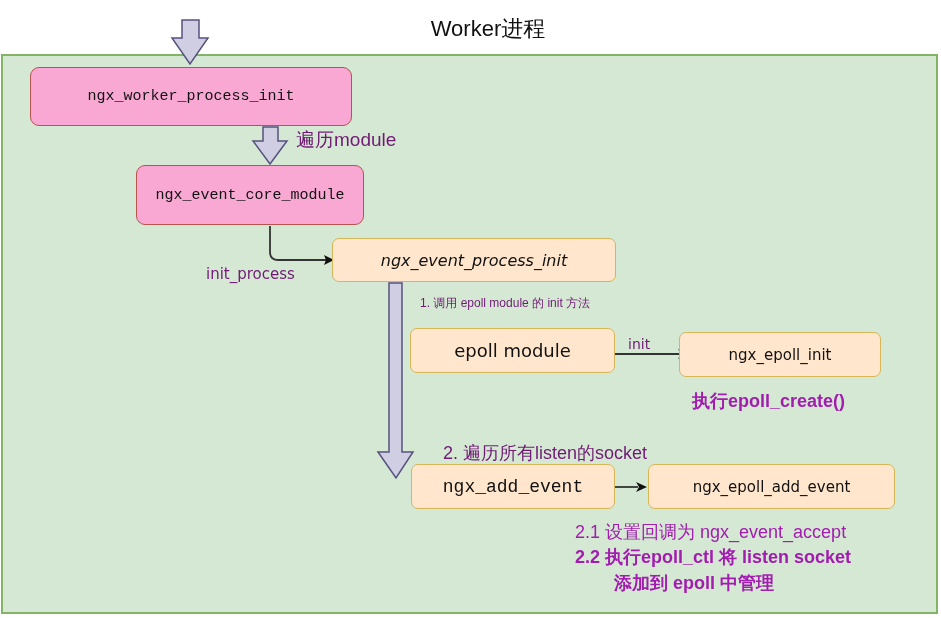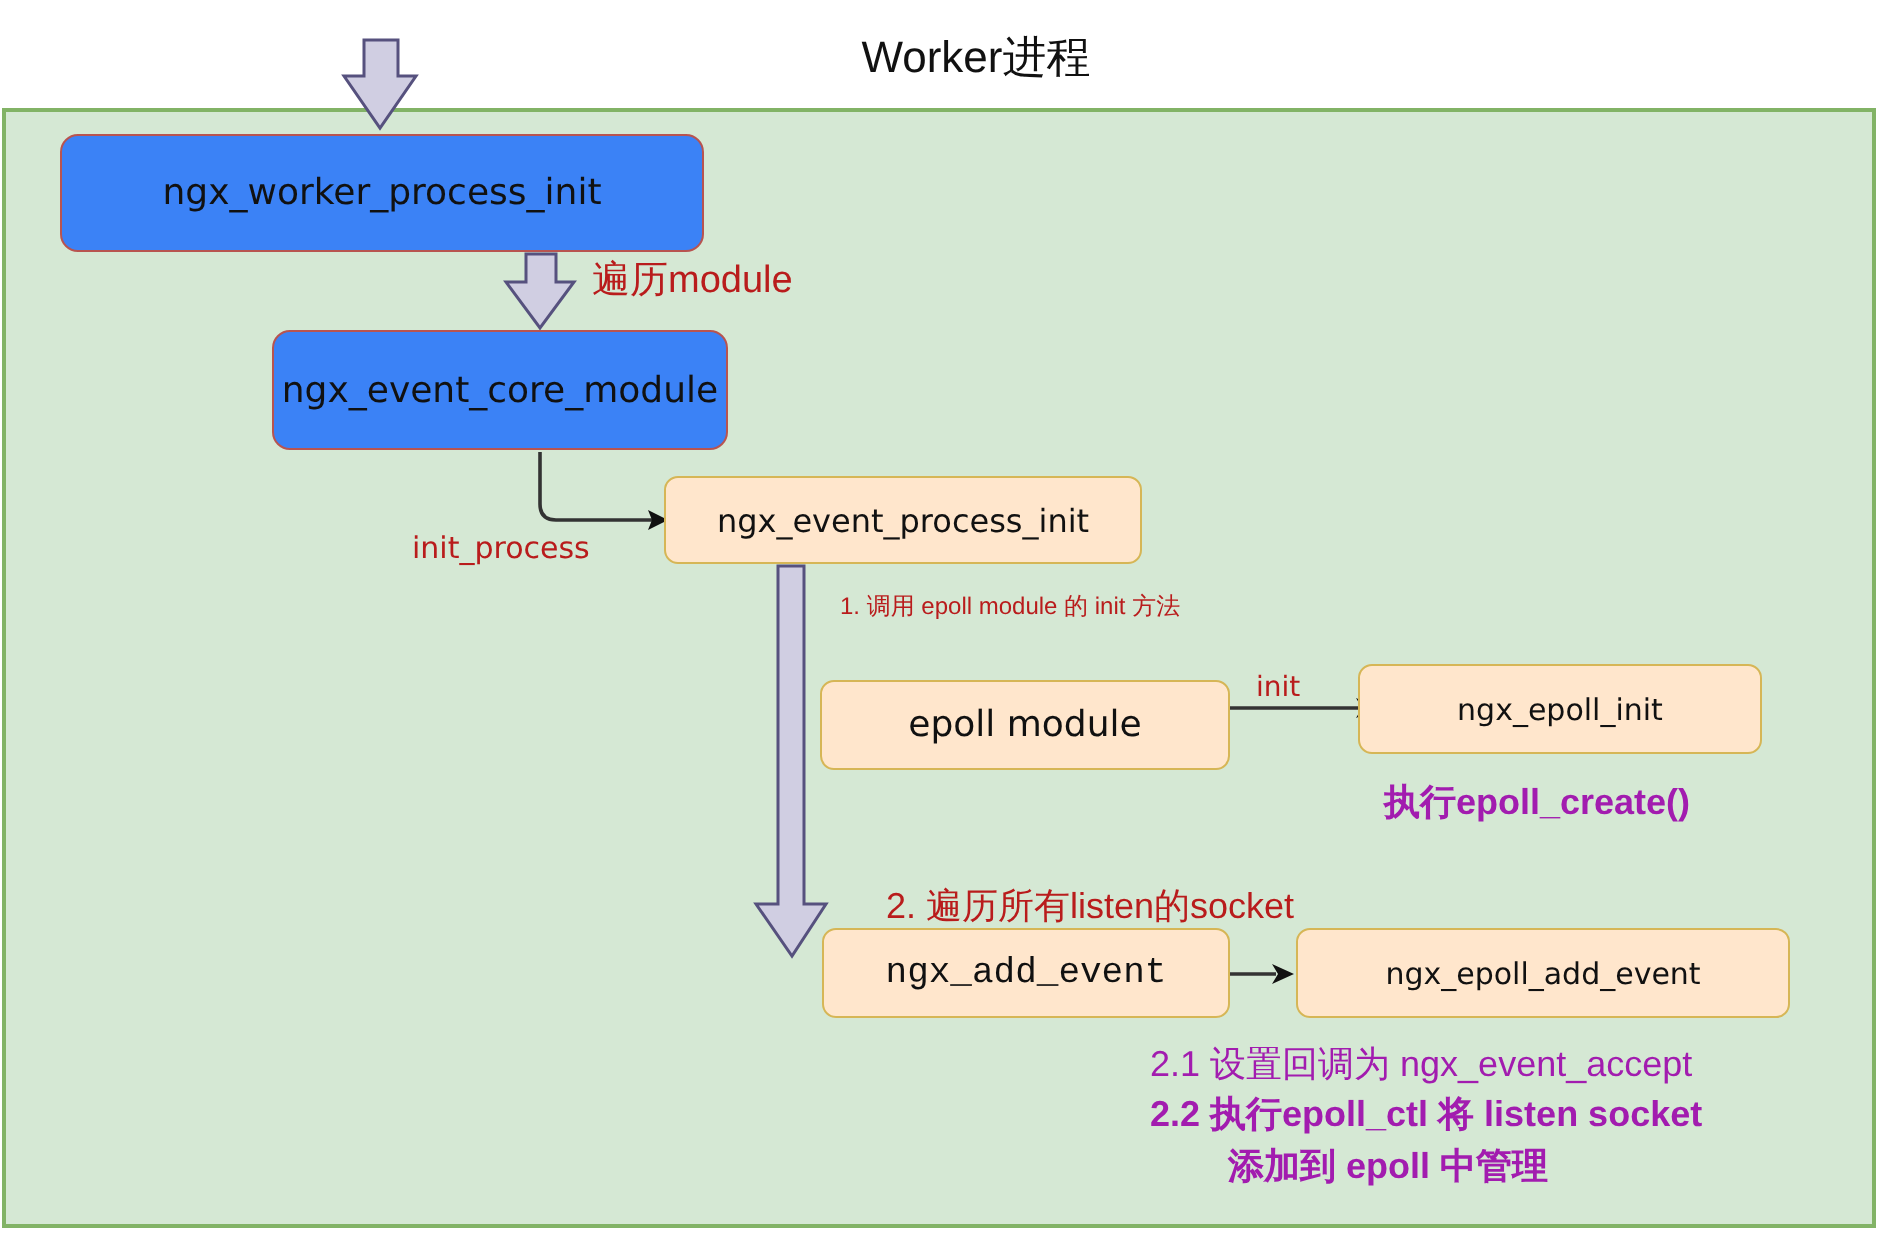--- a/index.html
+++ b/index.html
@@ -6,23 +6,23 @@
   body { width: 941px; height: 618px; position: relative; overflow: hidden;
          font-family: "DejaVu Sans", sans-serif; }
   .abs { position: absolute; }
   .title { left: 0; width: 976px; top: 14px; text-align: center; font-size: 22px; color: #111;
            font-family: "Liberation Sans", sans-serif; }
   .container { left: 1px; top: 54px; width: 937px; height: 560px; background: #d5e8d4;
                border: 2px solid #82b366; box-sizing: border-box; }
   .node { position: absolute; box-sizing: border-box; display: flex; align-items: center;
           justify-content: center; font-family: "DejaVu Sans", sans-serif; color: #111;
           white-space: nowrap; }
-  .red { background: #3b82f6; border: 1.5px solid #b85450; border-radius: 9px; font-size: 18px; }
+  .red { background: #f9a8d4; border: 1.5px solid #b85450; border-radius: 9px; font-size: 15px; font-family: Liberation Mono, monospace; }
   .orange { background: #ffe6cc; border: 1.5px solid #d6b656; border-radius: 7px; font-size: 16px; }
-  .lbl { position: absolute; font-size: 17px; color: #b91c1c; white-space: nowrap;
+  .lbl { position: absolute; font-size: 17px; color: #701a75; white-space: nowrap;
          font-family: "Liberation Sans", sans-serif; }
   .small { font-family: "DejaVu Sans", sans-serif; font-size: 15px; }
   .dark-red { color: #a21caf; font-family: Liberation Sans, sans-serif; }
   .bold { font-weight: bold; }
   svg.over { position: absolute; left: 0; top: 0; }
 </style>
 </head>
 <body>
 
 <div class="abs title">Worker进程</div>
@@ -44,23 +44,23 @@
   <polygon points="689,354 678,349 681,354 678,359" fill="#111"></polygon>
 
   <line x1="614" y1="487" x2="638" y2="487" stroke="#333" stroke-width="1.8"></line>
   <polygon points="647,487 636,482 639,487 636,492" fill="#111"></polygon>
 </svg>
 
 <div class="node red" style="left:30px; top:67px; width:322px; height:59px;">ngx_worker_process_init</div>
 
 <div class="node red" style="left:136px; top:165px; width:228px; height:60px;">ngx_event_core_module</div>
 
-<div class="node orange" style="left:332px; top:238px; width:239px; height:44px;">ngx_event_process_init</div>
+<div class="node orange" style="left:332px; top:238px; width:284px; height:44px;font-style:italic;">ngx_event_process_init</div>
 
-<div class="node orange" style="left:410px; top:340px; width:205px; height:45px; font-size:18px;">epoll module</div>
+<div class="node orange" style="left:410px; top:328px; width:205px; height:45px; font-size:18px;">epoll module</div>
 
 <div class="node orange" style="left:679px; top:332px; width:202px; height:45px; font-size:15px;">ngx_epoll_init</div>
 
 <div class="node orange" style="left:411px; top:464px; width:204px; height:45px; font-size:18px;font-family:Liberation Mono, monospace;">ngx_add_event</div>
 
 <div class="node orange" style="left:648px; top:464px; width:247px; height:45px; font-size:15px;">ngx_epoll_add_event</div>
 
 <div class="lbl" style="left:296px; top:127px; font-size:19px;">遍历module</div>
 
 <div class="lbl small" style="left:206px; top:265px;">init_process</div>

